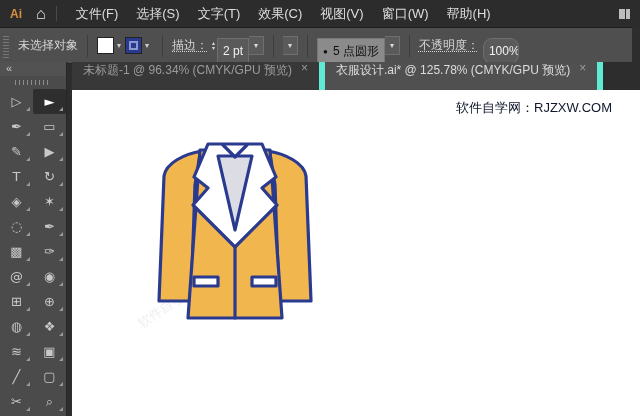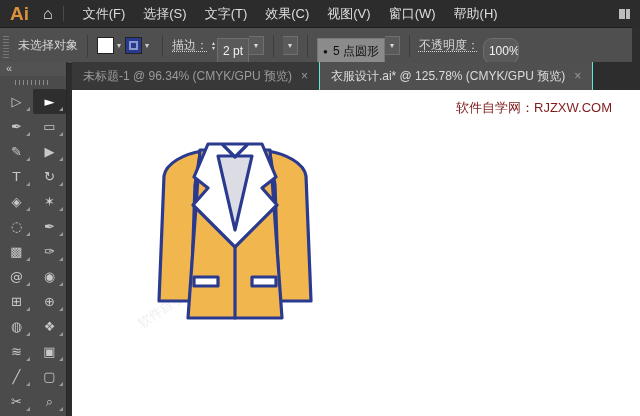--- a/index.html
+++ b/index.html
@@ -2,21 +2,21 @@
 <html style="--jacket-yellow: #f1b64e; --outline-navy: #2a3a8f; --shirt-gray: #dbdce4; --pocket-white: #ffffff;"><head>
 <meta charset="utf-8">
 <style>
   html,body{margin:0;padding:0;background:#1e1e1e;}
   .app{position:relative;width:640px;height:416px;overflow:hidden;background:#2d2d2d;
        font-family:"Liberation Sans","DejaVu Sans",sans-serif;-webkit-font-smoothing:antialiased;}
 
   
   .menubar{position:absolute;top:0;left:0;right:0;height:27px;background:#2c2c2c;
            display:flex;align-items:center;color:#dedede;font-size:13px;}
-  .ai-logo{margin-left:10px;color:#d9913c;font-weight:bold;font-size:19px;letter-spacing:0;}
+  .ai-logo{margin-left:10px;color:#d9913c;font-weight:bold;font-size:12px;letter-spacing:0;}
   .home-icon{margin-left:14px;font-size:16px;color:#e3e3e3;line-height:1;}
   .v-sep{width:1px;height:15px;background:#4a4a4a;margin:0 10px;}
   .menu-items{display:flex;align-items:center;height:100%;}
   .menu-item{padding:8px 9px;line-height:27px;cursor:default;white-space:nowrap;}
   .workspace{margin-left:auto;margin-right:10px;display:flex;align-items:center;gap:5px;}
   .ws-icon{display:inline-flex;gap:1px;}
   .ws-icon i{display:block;width:6px;height:10px;background:#bdbdbd;}
   .ws-icon i.sm{width:4px;}
 
   
@@ -40,43 +40,43 @@
   .chev-btn{height:19px;width:15px;background:#5a5a5a;border:1px solid #6f6f6f;border-left:none;
             display:flex;align-items:center;justify-content:center;color:#d9d9d9;font-size:8px;box-sizing:border-box;}
   .profile-line{width:52px;height:3px;background:#141414;margin-right:6px;}
   .brush-bullet{font-size:8px;margin-right:5px;color:#111;}
   .brush-field{background:#8b8b8b;color:#111;border-color:#777;}
   .opacity-field{width:36px;overflow:hidden;border-radius:9px;}
 
   
   .tabbar{position:absolute;top:62px;left:72px;right:0;height:28px;background:#2d2d2d;
           display:flex;font-size:12px;overflow:hidden;}
-  .tab{display:flex;align-items:center;padding:0 11px;background:#383838;color:#9b9b9b;
-       border-right:1px solid #5eead4;white-space:nowrap;}
+  .tab{display:flex;align-items:flex-start;padding:0 11px;background:#383838;color:#9b9b9b;
+       border-right:6px solid #5eead4;white-space:nowrap;}
   .tab.active{background:#505050;color:#dcdcdc;}
   .tab-close{margin-left:9px;color:#9a9a9a;font-size:12px;line-height:1;}
 
   
   .toolbar{position:absolute;top:62px;left:0;width:66px;bottom:0;background:#4b4b4b;
            border-right:1px solid #272727;}
   .toolbar-header{height:14px;background:#525252;color:#c9c9c9;font-size:11px;line-height:13px;padding-left:6px;}
   .toolbar-grip{height:13px;display:flex;align-items:center;justify-content:center;}
   .toolbar-grip i{display:block;width:36px;height:5px;
      background:repeating-linear-gradient(90deg,#8d8d8d 0 1px,transparent 1px 4px);}
   .tools-grid{display:grid;grid-template-columns:33px 33px;}
   .tool{height:25px;display:flex;align-items:center;justify-content:center;position:relative;
         color:#c8c8c8;}
   .tool::after{content:'';position:absolute;right:3px;bottom:3px;
         border-left:4px solid transparent;border-bottom:4px solid #9a9a9a;}
   .tool.active{background:#2e2e2e;border-radius:2px;color:#ffffff;}
   .tool-glyph{font-size:13px;line-height:1;font-family:"DejaVu Sans",sans-serif;}
 
   
   .canvas{position:absolute;left:72px;top:90px;right:0;bottom:0;background:#ffffff;overflow:hidden;}
-  .watermark-top{position:absolute;top:9px;right:28px;color:#7f1d1d;font-size:13px;white-space:nowrap;margin-left:28px;}
+  .watermark-top{position:absolute;top:9px;right:28px;color:#0f172a;font-size:13px;white-space:nowrap;margin-left:28px;}
   .watermark-diagonal{position:absolute;left:55px;top:185px;color:rgba(150,150,162,0.16);
       font-size:13px;transform:rotate(-34deg);white-space:nowrap;}
   .jacket-svg{position:absolute;left:78px;top:40px;}
   .fill-yellow{fill:var(--jacket-yellow,#f1b64e);}
   .fill-white{fill:var(--pocket-white,#ffffff);}
   .fill-gray{fill:var(--shirt-gray,#dbdce4);}
   .stroke-navy{stroke:var(--outline-navy,#2a3a8f);stroke-width:3.2;stroke-linejoin:round;stroke-linecap:round;}
   .no-fill{fill:none;}
 </style>
 </head>

